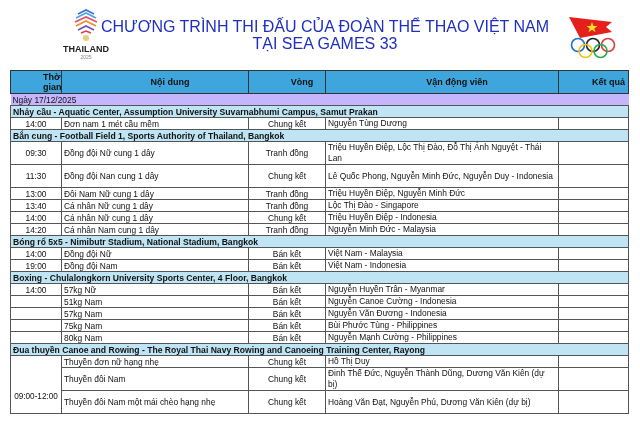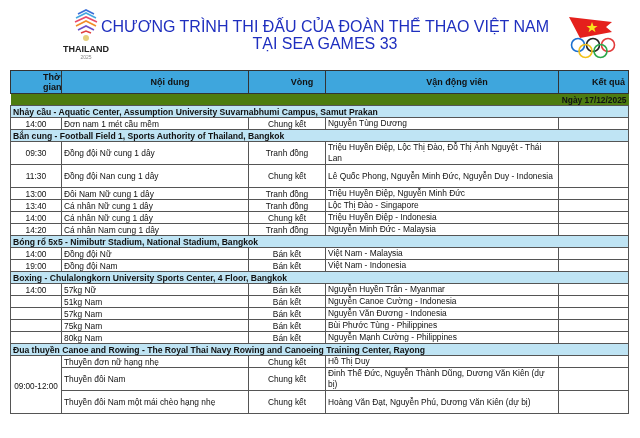--- a/index.html
+++ b/index.html
@@ -5,21 +5,21 @@
     html, body { margin: 0; padding: 0; background: #ffffff; }
     body { width: 640px; height: 438px; position: relative; overflow: hidden; font-family: "Liberation Sans", sans-serif; }
     .logo-left { position: absolute; left: 14px; top: 8px; width: 56px; height: 52px; margin-left: 44px; }
     .logo-right { position: absolute; left: 566px; top: 14px; width: 60px; height: 48px; }
     .title { position: absolute; left: 0; width: 640px; text-align: center; color: #1f2fbf; font-size: 16px; line-height: 20px; }
     .title1 { top: 17px; left: 5px; }
     .title2 { top: 34px; left: 5px; }
     table { position: absolute; left: 10px; top: 70px; border-collapse: collapse; table-layout: fixed; width: 618px; font-size: 8.4px; color: #111; }
     td, th { border: 1px solid #555; padding: 0 2px; height: 11px; line-height: 10px; overflow: hidden; vertical-align: middle; }
     th { background: #3ea6dd; font-weight: bold; font-size: 9px; height: 22px; border-color: #333; padding-left: 32px; }
-    tr.date td { background: #4d7c0f; font-weight: bold; text-align: right; border-left: none; border-right: none; border-color: #555; }
+    tr.date td { background: #c4b5fd; font-weight: normal; text-align: left; border-left: none; border-right: none; border-color: #555; }
     tr.section td { background: #bfe4f4; font-weight: bold; font-size: 8.6px; border-left: 1px solid #555; border-right: 1px solid #555; }
     td.time { text-align: center; }
     td.round { text-align: center; }
     tr.tall td { height: 22px; }
     td.ath { line-height: 11px; }
   </style>
 </head>
 <body>
 
 <div class="logo-left">
@@ -188,21 +188,21 @@
       <td>80kg Nam</td>
       <td class="round">Bán kết</td>
       <td class="ath">Nguyễn Mạnh Cường - Philippines</td>
       <td></td>
     </tr>
 
     <tr class="section">
       <td colspan="5">Đua thuyền Canoe and Rowing - The Royal Thai Navy Rowing and Canoeing Training Center, Rayong</td>
     </tr>
     <tr>
-      <td class="time" rowspan="3" style="vertical-align:bottom; padding-bottom:21px; padding-left:0; padding-right:0; font-size:8.2px;">09:00-12:00</td>
+      <td class="time" rowspan="3" style="vertical-align:bottom; padding-bottom:11px; padding-left:0; padding-right:0; font-size:8.2px;">09:00-12:00</td>
       <td>Thuyền đơn nữ hạng nhẹ</td>
       <td class="round">Chung kết</td>
       <td class="ath">Hồ Thị Duy</td>
       <td></td>
     </tr>
     <tr class="tall">
       <td>Thuyền đôi Nam</td>
       <td class="round">Chung kết</td>
       <td class="ath">Đinh Thế Đức, Nguyễn Thành Dũng, Dương Văn Kiên (dự bị)</td>
       <td></td>

